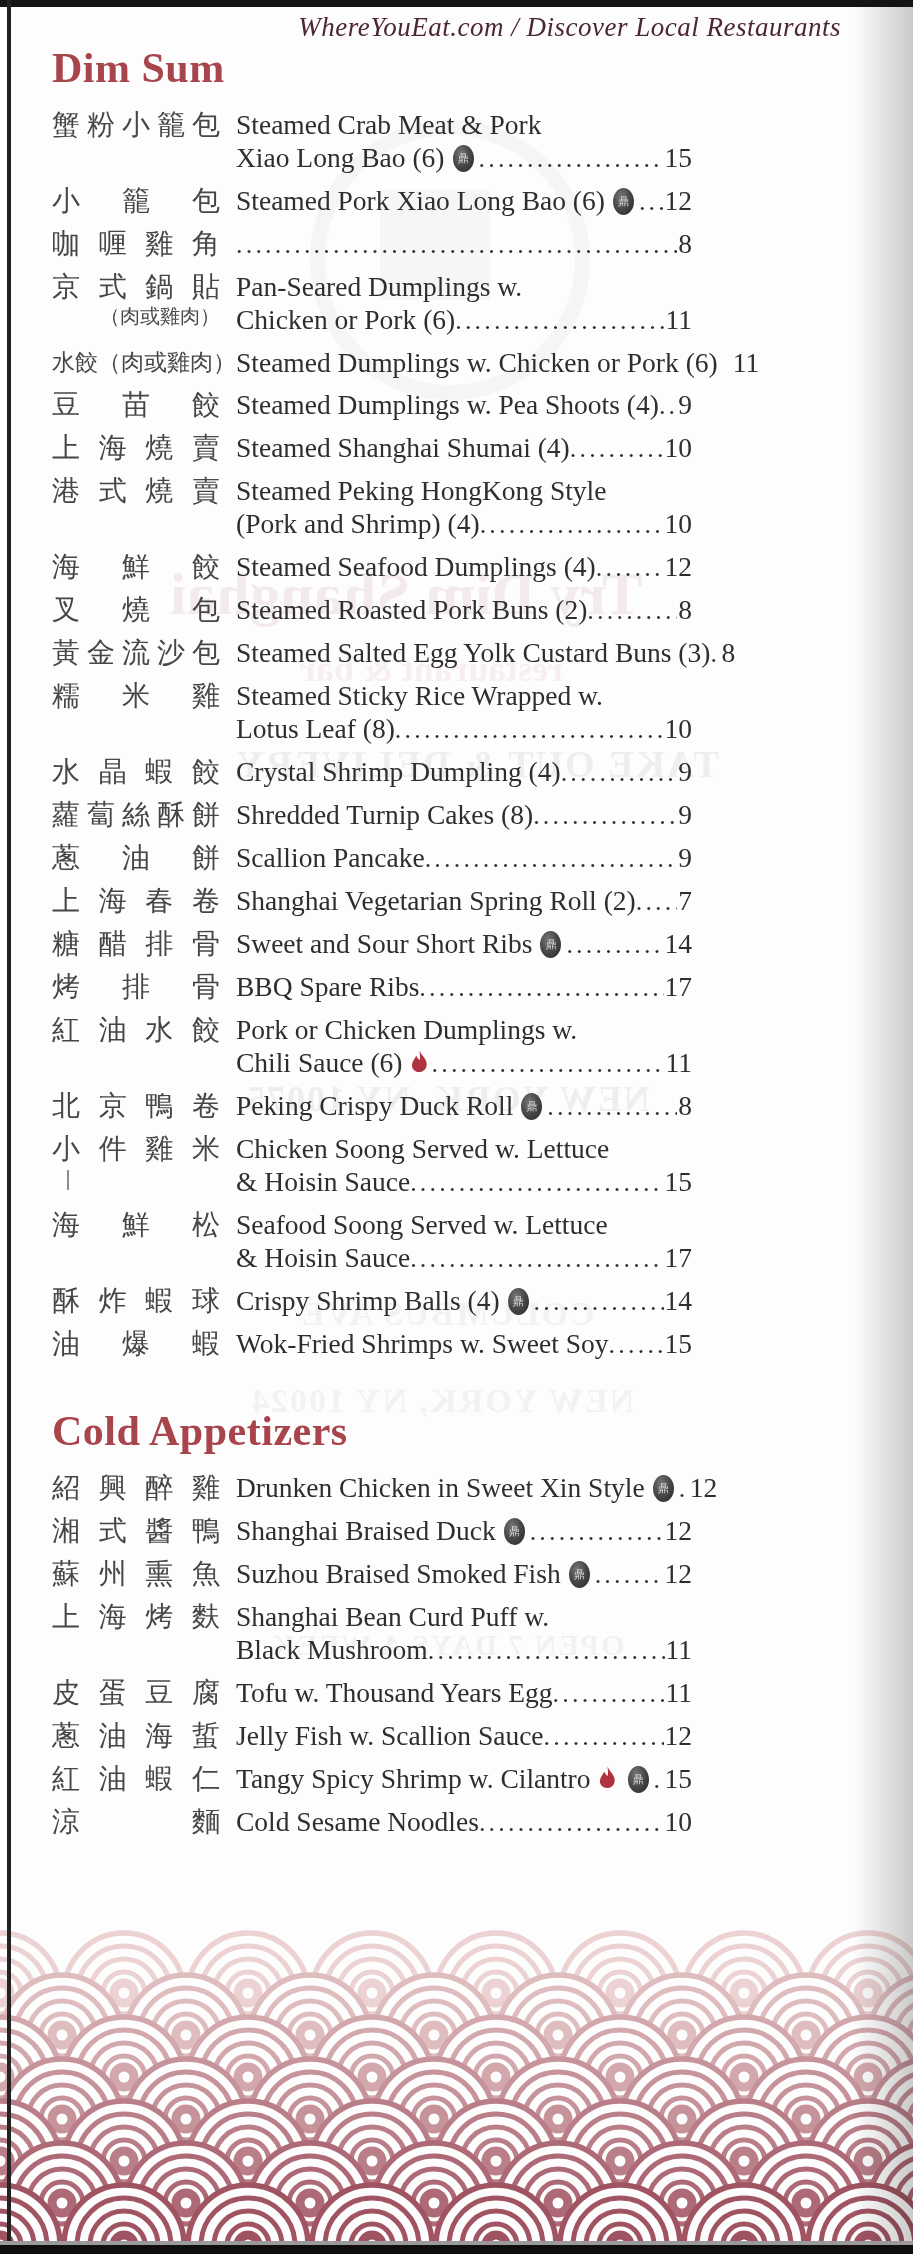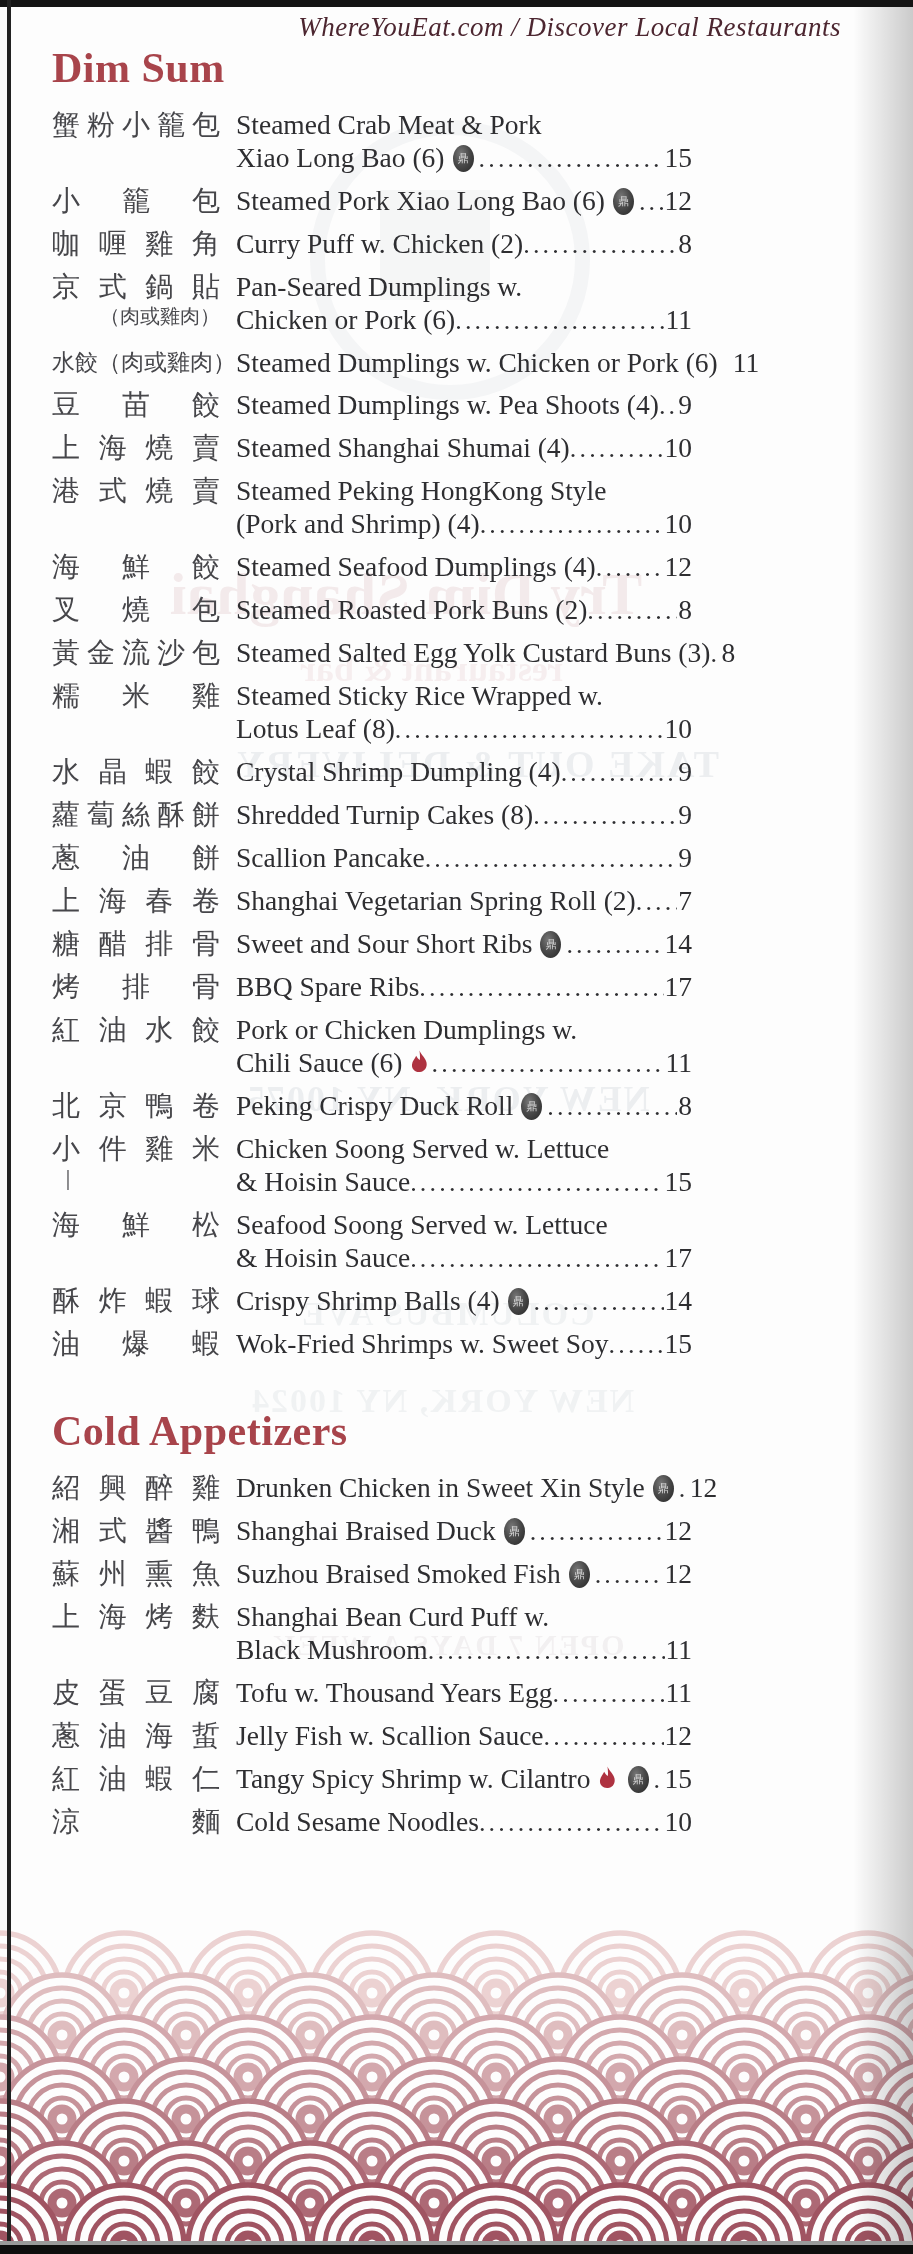--- a/index.html
+++ b/index.html
@@ -118,21 +118,20 @@
           <div class="cn">
             <div class="cn-line">
               <span>咖</span>
               <span>喱</span>
               <span>雞</span>
               <span>角</span>
             </div>
           </div>
           <div class="en">
             <div class="en-line">
-              <span class="txt">Curry Puff w. Chicken (2) </span>
               <span class="leader"></span>
               <span class="price">8</span>
             </div>
           </div>
         </div>
         <div class="item">
           <div class="cn">
             <div class="cn-line">
               <span>京</span>
               <span>式</span>

